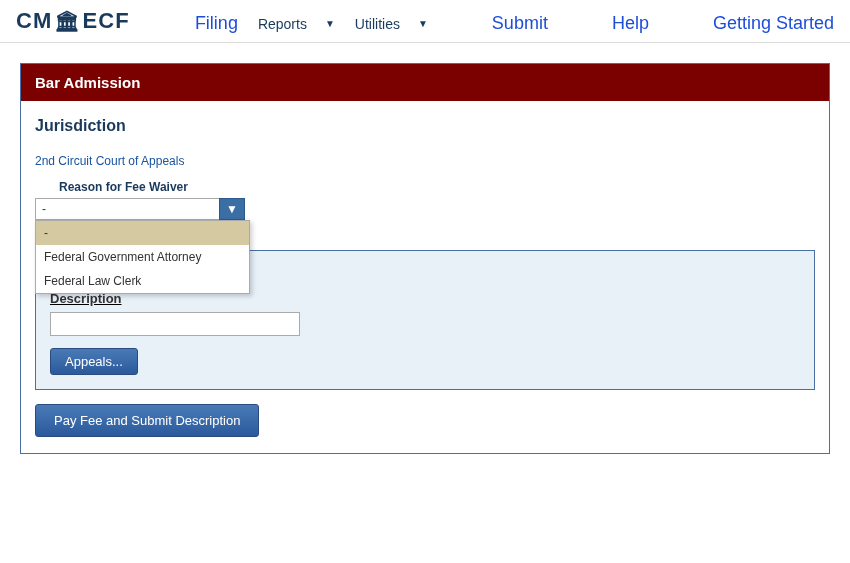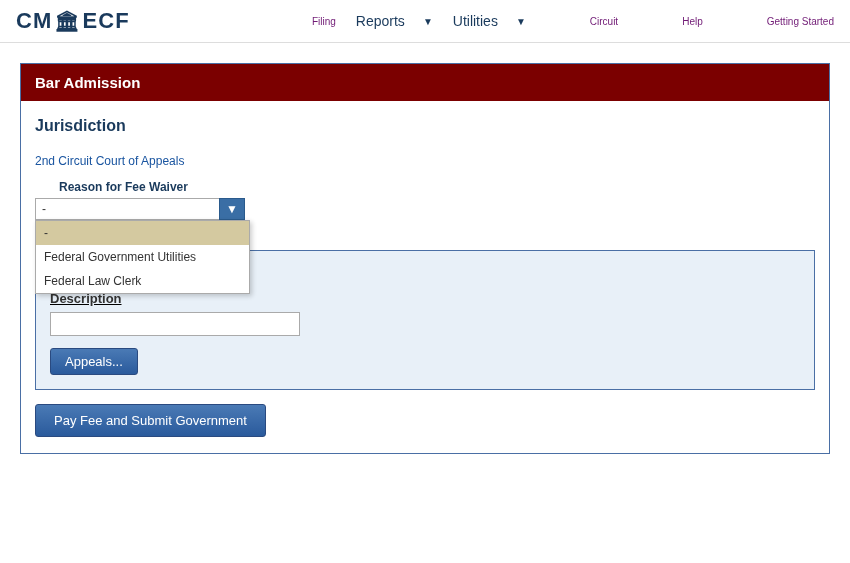--- a/index.html
+++ b/index.html
@@ -8,21 +8,21 @@
       font-size: 13px;
       background: #fff;
       width: 850px;
       height: 563px;
       overflow: hidden;
     }
 
     
     .header {
       display: flex;
-      align-items: center;
+      align-items: flex-end;
       justify-content: space-between;
       padding: 8px 16px;
       background: #fff;
       border-bottom: 1px solid #ddd;
     }
     .logo {
       display: flex;
       align-items: center;
       font-size: 22px;
       font-weight: bold;
@@ -33,22 +33,22 @@
       margin: 0 2px;
       font-size: 20px;
     }
     .nav {
       display: flex;
       align-items: center;
       gap: 20px;
     }
     .nav a {
       text-decoration: none;
-      color: #701a75;
-      font-size: 10px;
+      color: #1d4ed8;
+      font-size: 18px;
       cursor: pointer;
       padding-left: 44px;
     }
     .nav .dropdown {
       display: flex;
       align-items: center;
       gap: 18px;
       cursor: pointer;
       color: #1a3a5c;
       font-size: 14px;
@@ -232,21 +232,21 @@
   <nav class="nav">
     <a>Filing</a>
     <div class="dropdown">
       <span>Reports</span>
       <span class="arrow">▼</span>
     </div>
     <div class="dropdown">
       <span>Utilities</span>
       <span class="arrow">▼</span>
     </div>
-    <a>Circuit</a>
+    <a>Submit</a>
     <a>Help</a>
     <a>Getting Started</a>
   </nav>
 </div>
 
 <div class="main">
   <div class="outer-card">
 
     <div class="card-header">
       <span>Bar Admission</span>
@@ -265,33 +265,33 @@
         <select class="dropdown-select">
           <option value="">-</option>
           <option value="federal_gov">Federal Government Attorney</option>
           <option value="federal_clerk">Federal Law Clerk</option>
         </select>
         <div class="dropdown-btn">▼</div>
 
         
         <div class="dropdown-list">
           <div class="dropdown-list-item">-</div>
-          <div class="dropdown-list-item">Federal Government Utilities</div>
+          <div class="dropdown-list-item">Federal Government Attorney</div>
           <div class="dropdown-list-item">Federal Law Clerk</div>
         </div>
       </div>
 
       
       <div class="inner-section">
         <div class="view-docs">View Submitted Documents</div>
 
         <div style="margin-top:12px;">
           <div class="desc-label">Description</div>
           <input type="text" class="desc-input" placeholder="" style="">
           <button class="browse-btn">Appeals...</button>
         </div>
       </div>
 
       
-      <button class="submit-btn">Pay Fee and Submit Government</button>
+      <button class="submit-btn">Pay Fee and Submit Description</button>
     </div>
   </div>
 </div>
 
 </body></html>

